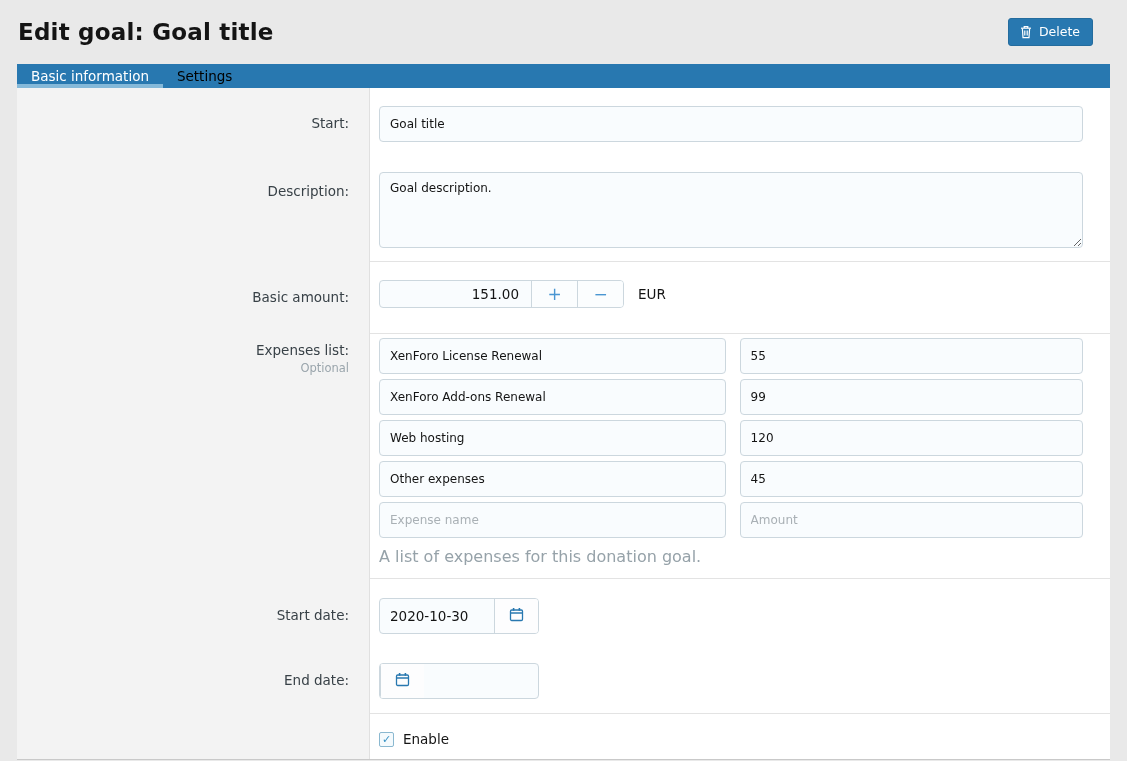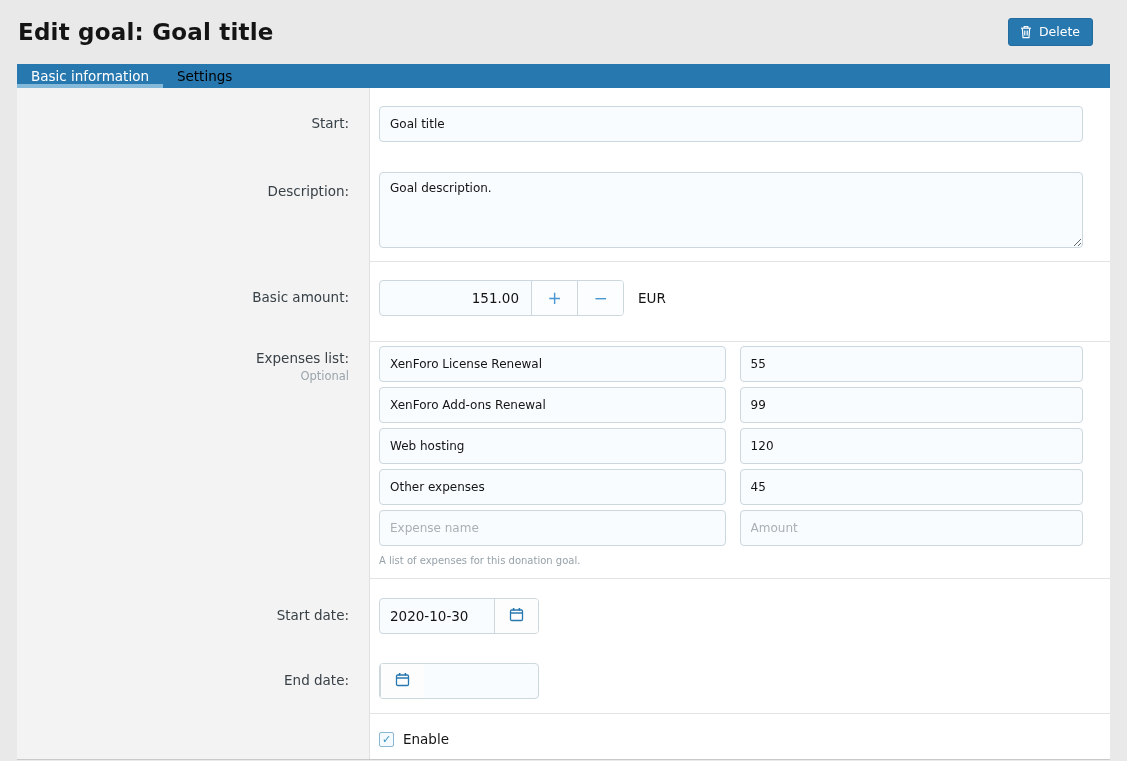--- a/index.html
+++ b/index.html
@@ -106,40 +106,40 @@
   .row-end    .cell-label { padding-top: 24px; }
   .row-enable { flex: 1; }
   .row-enable .cell-input { padding-top: 17px; }
 
   
   .amount-line { display: flex; align-items: center; }
   .stepper {
     display: flex; align-items: stretch;
     border: 1px solid #ccd7de; border-radius: 4px;
     background: #f9fcfe; overflow: hidden;
-    height: 36px; width: 245px;
+    height: 28px; width: 245px;
   }
   .stepper-value {
     width: 151px; border: none; background: transparent;
     text-align: right; padding: 0 12px;
     font-family: inherit; font-size: 13.5px; color: #141414;
   }
   .stepper-btn {
     width: 47px; border: none; border-left: 1px solid #ccd7de;
     background: #fbfdfe; color: #4a96d2;
     font-size: 17px; font-family: inherit; cursor: pointer;
     display: flex; align-items: center; justify-content: center;
   }
   .currency-label { margin-left: 14px; color: #141414; }
 
   
   .expense-row { display: flex; gap: 14px; margin-bottom: 5px; }
   .expense-row .exp-name { flex: 1.01; }
   .expense-row .exp-amount { flex: 1; }
-  .hint-text { font-size: 10px; color: #96a2a9; margin-top: 9px; }
+  .hint-text { font-size: 16px; color: #96a2a9; margin-top: 9px; }
 
   
   .date-group {
     display: flex; align-items: stretch;
     width: 160px; height: 36px;
     border: 1px solid #ccd7de; border-radius: 4px;
     background: #f9fcfe; overflow: hidden;
   }
   .date-value {
     flex: 1; border: none; background: transparent;

